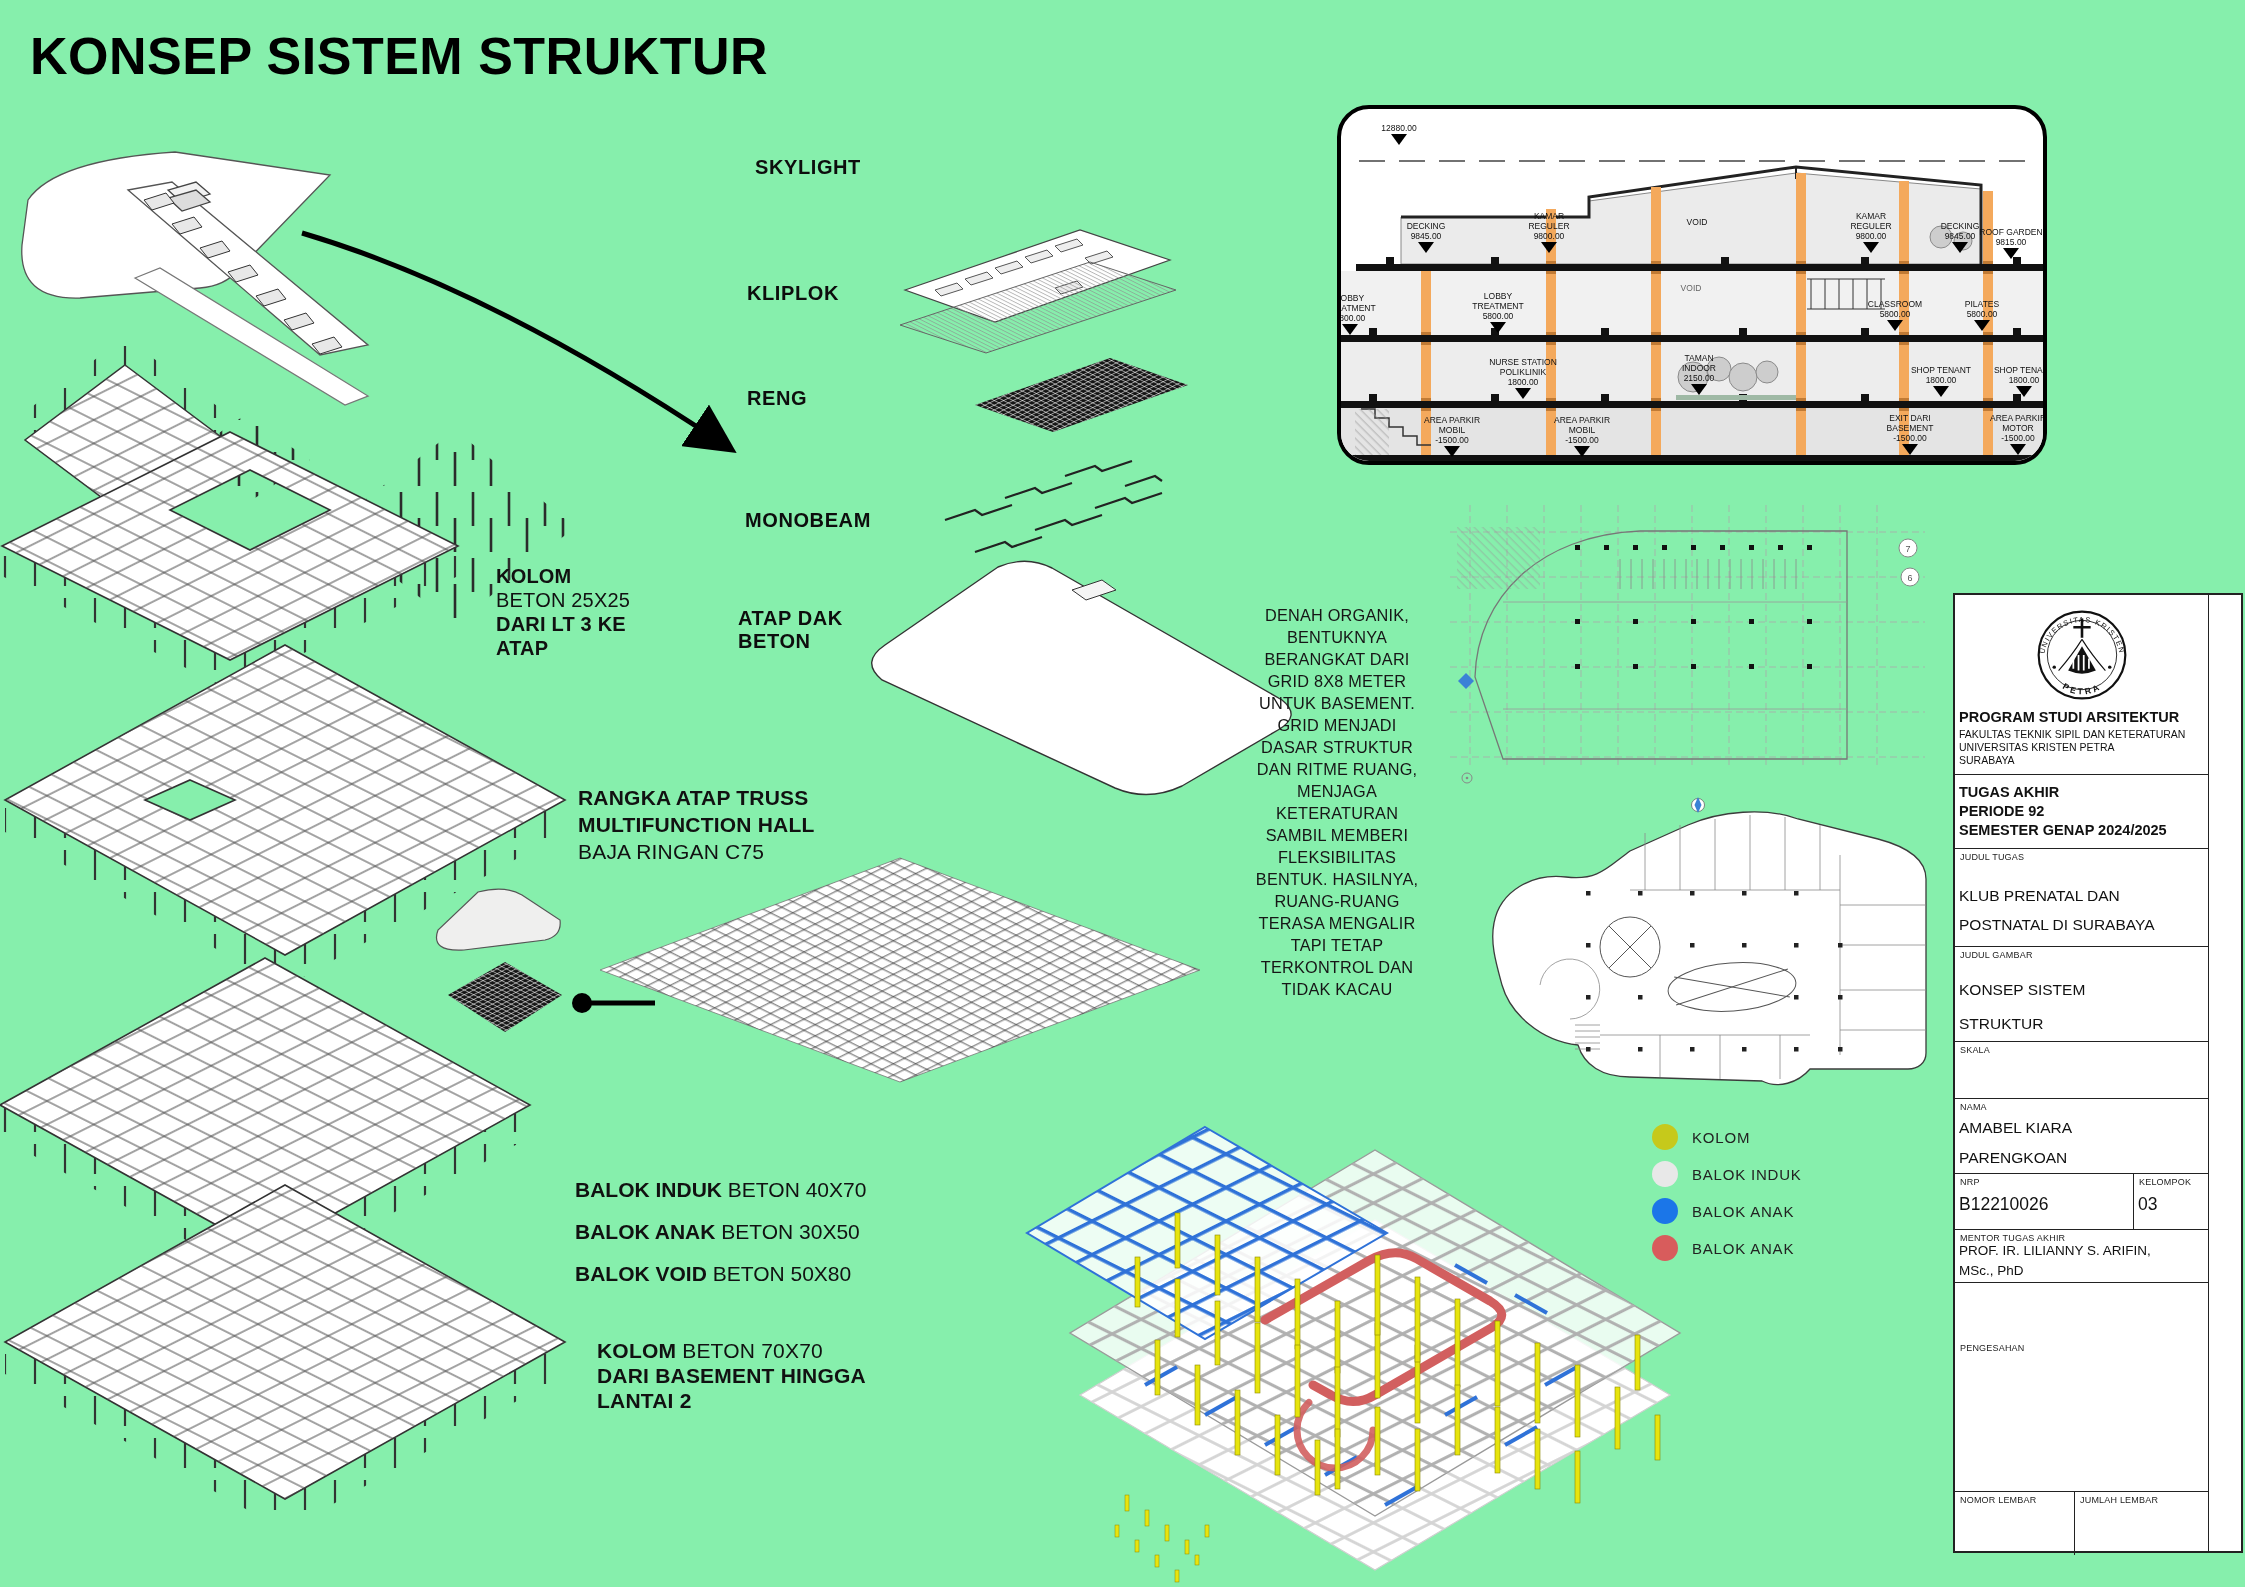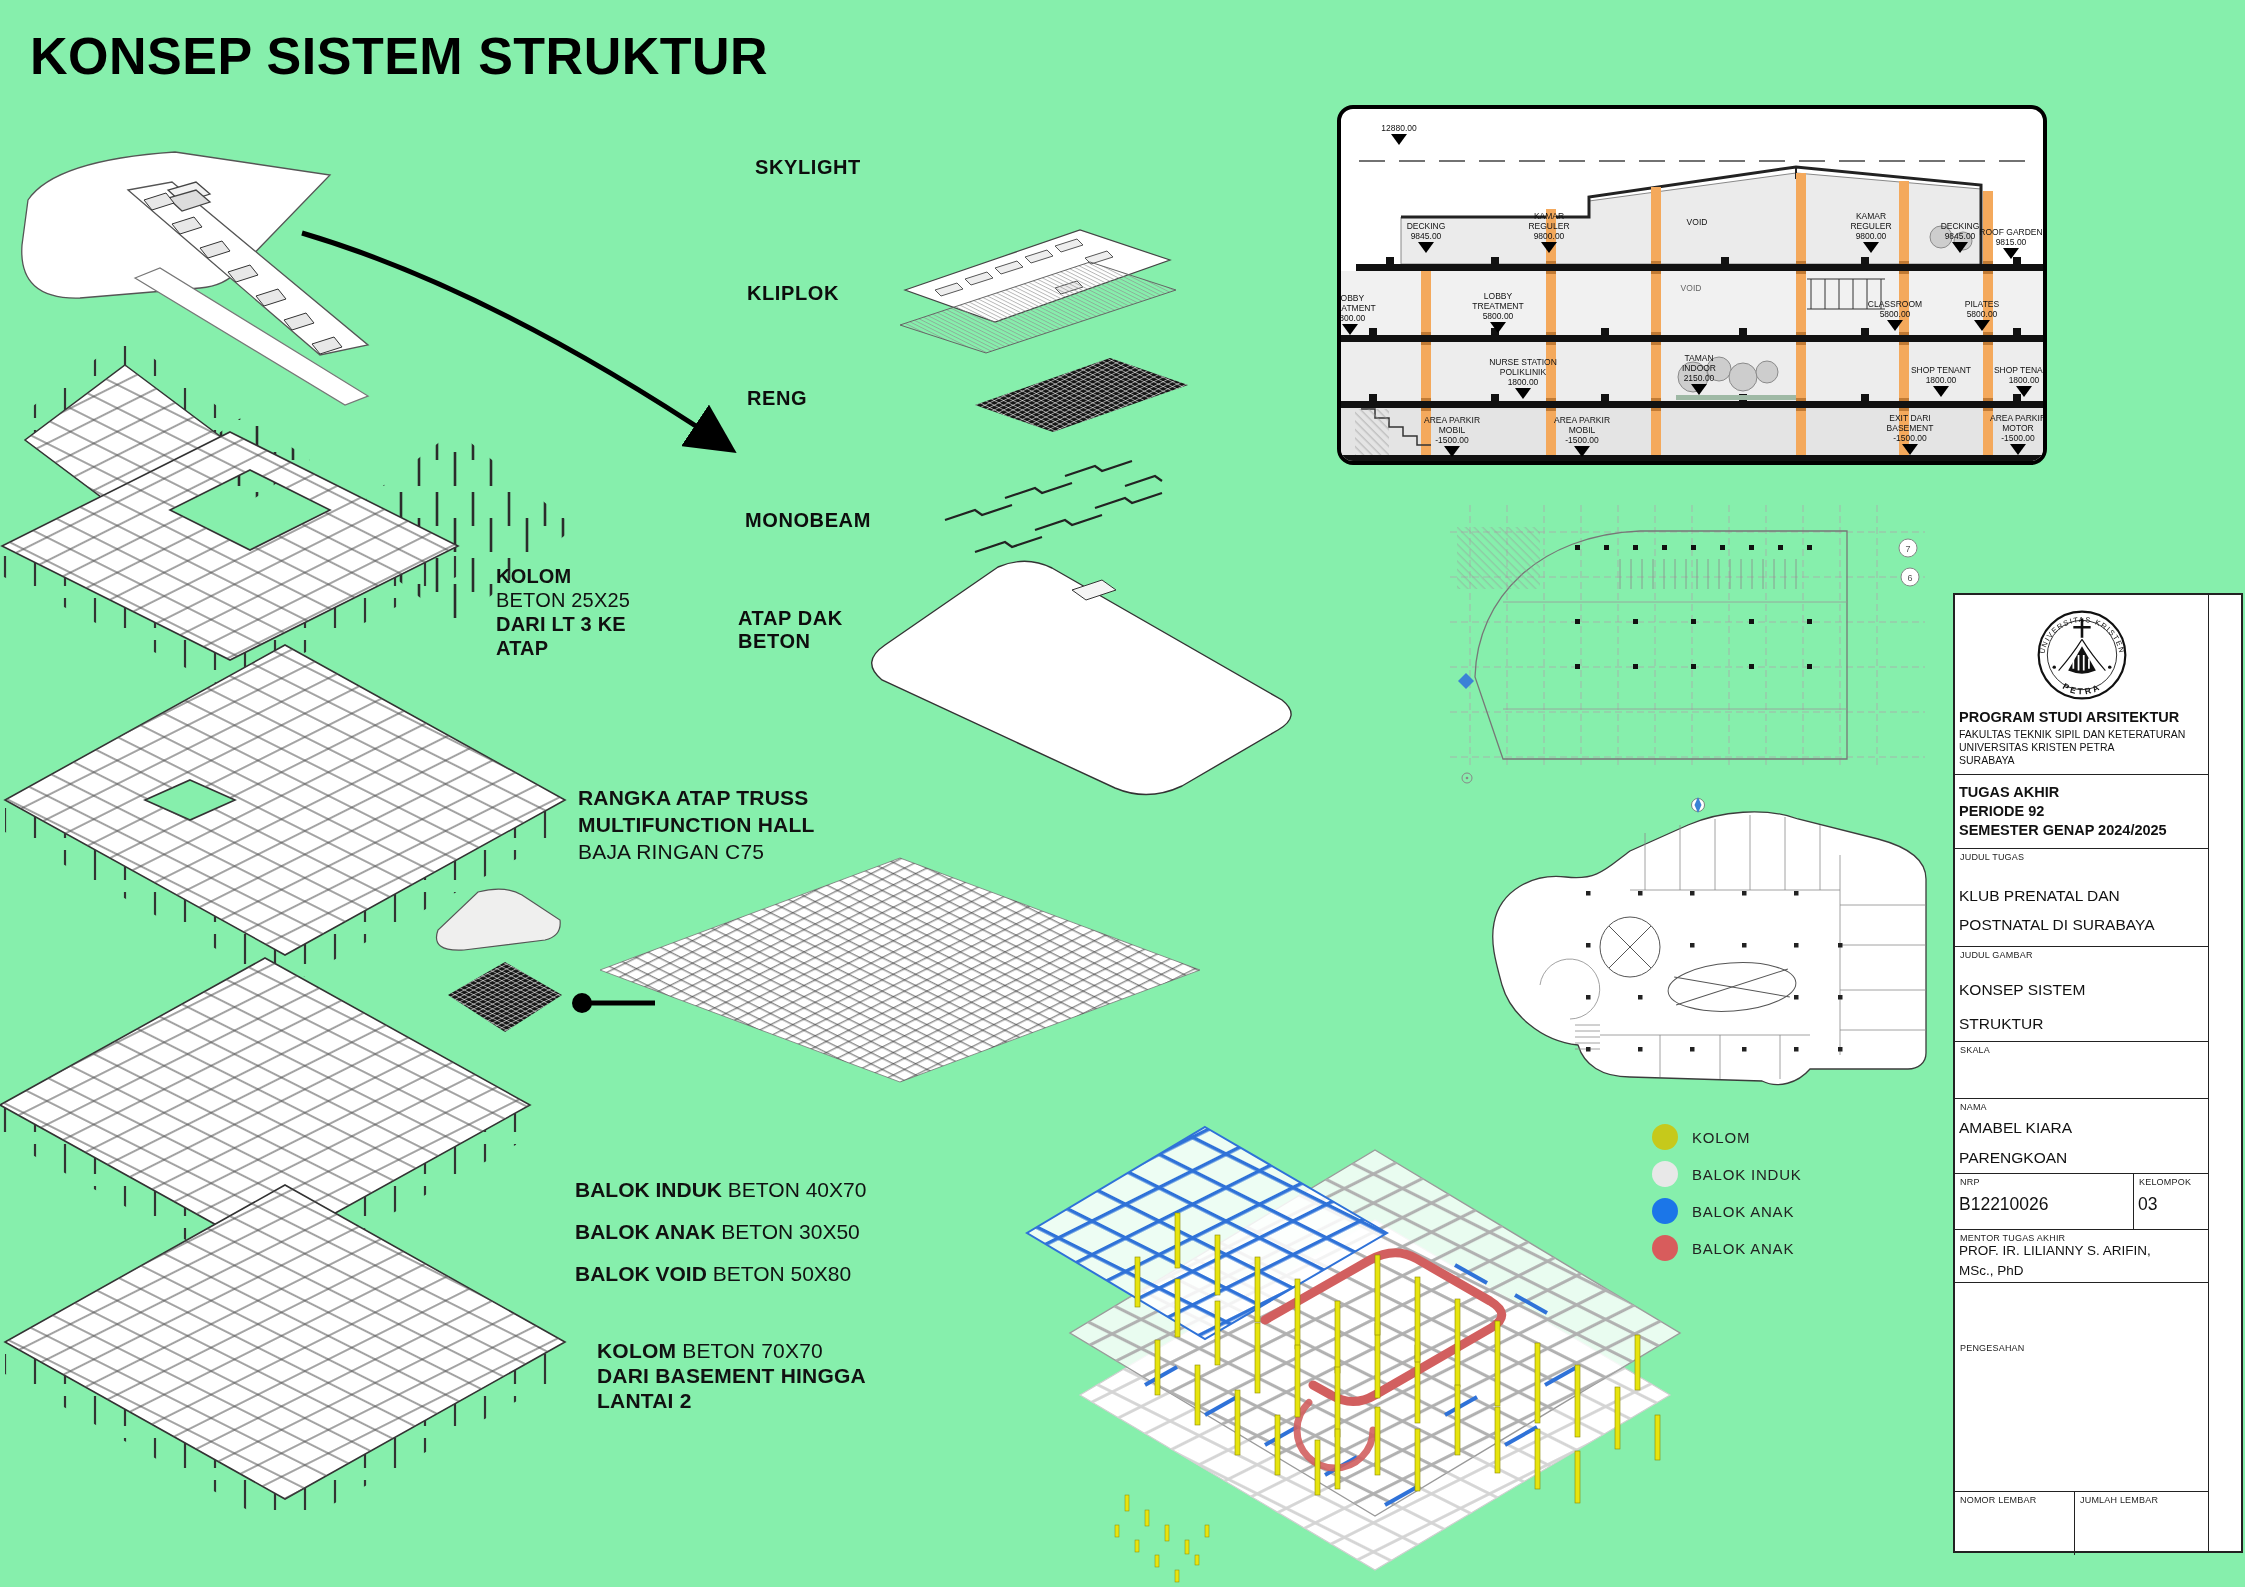--- a/index.html
+++ b/index.html
@@ -7,21 +7,21 @@
          font-family:"Liberation Sans",sans-serif;color:#111;}
   .abs{position:absolute;}
   .board-title{left:30px;top:26px;font-size:52px;font-weight:800;letter-spacing:0.5px;color:#000;white-space:nowrap;}
   .xlbl{font-size:20px;font-weight:700;letter-spacing:.6px;color:#0d0d0d;white-space:pre-line;line-height:23px;}
   .note{font-size:20px;line-height:24px;color:#111;letter-spacing:.2px;}
   .note .ln{display:block;}
   .b{font-weight:700;}
   .balok-line{font-size:21px;line-height:24px;margin-bottom:18px;white-space:nowrap;}
   .para{font-size:16.3px;line-height:22px;text-align:center;letter-spacing:.2px;white-space:pre-line;color:#161616;}
   
-  .section-box{left:1337px;top:105px;width:710px;height:360px;border:4px solid #000;border-radius:16px;
+  .section-box{left:1337px;top:105px;width:710px;height:360px;border:4px solid #000;border-radius:32px;
                overflow:hidden;background:#fff;box-sizing:border-box;}
   .sec-label{position:absolute;font-size:8.5px;line-height:10px;text-align:center;white-space:pre-line;color:#111;}
   .sec-label::after{content:"";display:block;width:0;height:0;border:8px solid transparent;border-top:11px solid #000;margin:1px auto 0;}
   .sec-label.no-tri::after{display:none;}
   .sec-label.dim{color:#666;}
   
   .legend{left:1652px;top:1124px;}
   .lg-row{display:flex;align-items:center;gap:14px;margin-bottom:11px;height:26px;}
   .lg-dot{width:26px;height:26px;border-radius:50%;flex:0 0 26px;}
   .lg-lab{font-size:15px;letter-spacing:.8px;color:#222;}
@@ -493,20 +493,38 @@
         <rect x="262" y="252" width="4.5" height="4.5"></rect>
         <rect x="314" y="252" width="4.5" height="4.5"></rect>
         <rect x="358" y="252" width="4.5" height="4.5"></rect>
     </g>
     <g>
       <circle cx="218" cy="10" r="6.5" fill="#fff" stroke="#666" stroke-width="0.8"></circle>
       <path d="M218,2 L221.5,10 L218,18 L214.5,10 Z" fill="#3b82d6"></path>
     </g>
   </svg>
 
+  <div class="abs para" style="left:1228px;top:604px;width:218px">DENAH ORGANIK,
+BENTUKNYA
+BERANGKAT DARI
+GRID 8X8 METER
+UNTUK BASEMENT.
+GRID MENJADI
+DASAR STRUKTUR
+DAN RITME RUANG,
+MENJAGA
+KETERATURAN
+SAMBIL MEMBERI
+FLEKSIBILITAS
+BENTUK. HASILNYA,
+RUANG-RUANG
+TERASA MENGALIR
+TAPI TETAP
+TERKONTROL DAN
+TIDAK KACAU</div>
 
   <svg class="abs" style="left:1025px;top:1085px" width="710" height="500" viewBox="0 0 710 500">
     <defs>
       <pattern id="blueA" patternUnits="userSpaceOnUse" width="30" height="30" patternTransform="rotate(26.6)">
         <line x1="0" y1="1.8" x2="30" y2="1.8" stroke="#2f72d8" stroke-width="3.6"></line>
         </pattern>
       <pattern id="blueB" patternUnits="userSpaceOnUse" width="30" height="30" patternTransform="rotate(-26.6)">
         <line x1="0" y1="1.8" x2="30" y2="1.8" stroke="#2f72d8" stroke-width="3.6"></line>
         </pattern>
       <pattern id="grayA" patternUnits="userSpaceOnUse" width="26" height="26" patternTransform="rotate(26.6)">

